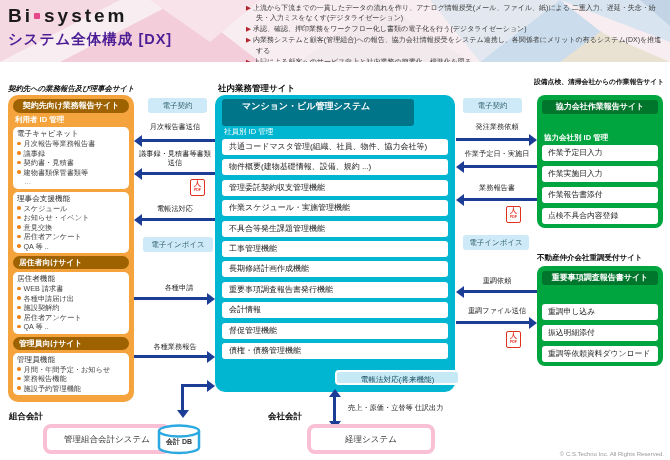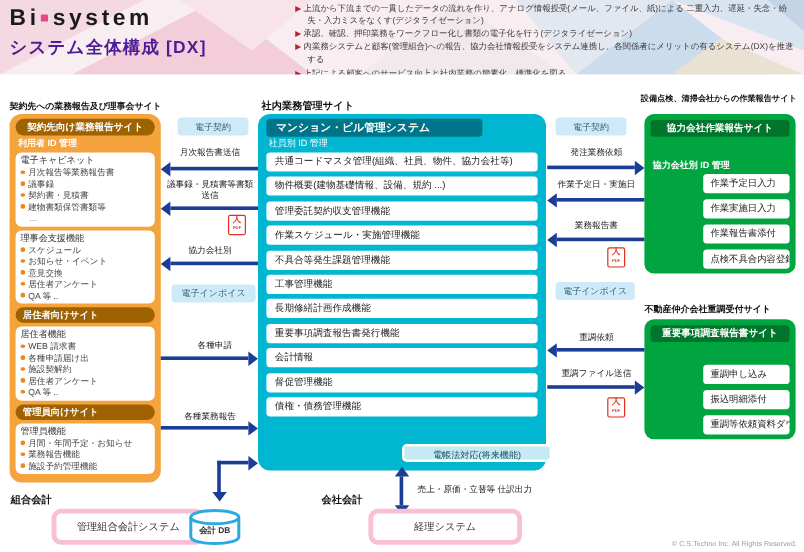--- a/index.html
+++ b/index.html
@@ -27,30 +27,30 @@
   .oid{font-size:7.5px;font-weight:bold;color:#fff;margin:0 0 2px 2px;height:10px;line-height:10px;}
   .obox{background:#fff;border-radius:5px;padding:2px 4px 2px;margin-bottom:3px;}
   .obox-title{font-size:7.6px;color:#333;line-height:10px;white-space:nowrap;}
   .obox ul{margin:0;padding:0;list-style:none;}
   .obox li{font-size:7.2px;color:#444;line-height:9.5px;white-space:nowrap;overflow:hidden;}
   .obox li.dot::before{content:"";display:inline-block;width:3.5px;height:3.5px;border-radius:50%;background:#F08519;margin-right:3px;vertical-align:1px;}
   .obox li.nodot{color:#888;padding-left:7px;}
 
   
   .tcol{position:absolute;left:215px;top:95px;width:240px;height:297px;background:#00B6D0;border-radius:10px;box-sizing:border-box;padding-top:4px;overflow:hidden;}
-  .tbar{height:15px;line-height:15px;width:172px;margin:0 0 1px 7px;background:#00758A;border-radius:3px;color:#fff;font-size:9px;font-weight:bold;padding-left:8px;white-space:nowrap;}
+  .tbar{height:27px;line-height:15px;width:172px;margin:0 0 1px 7px;background:#00758A;border-radius:3px;color:#fff;font-size:9px;font-weight:bold;padding-left:20px;white-space:nowrap;}
   .tid{font-size:7.5px;font-weight:normal;color:#fff;margin:0 0 2px 9px;height:10px;line-height:10px;}
   .crow{height:16px;margin:0 7px 4.4px;background:#fff;border-radius:3px;font-size:8px;color:#222;line-height:16px;padding-left:7px;white-space:nowrap;overflow:hidden;}
   .future{position:absolute;left:335px;top:370px;width:125px;height:15px;background:#C5EAF6;border:2px solid #fff;border-radius:4px;font-size:7.6px;color:#1d4f61;line-height:15px;text-align:center;box-sizing:border-box;white-space:nowrap;}
 
   
   .gcol{position:absolute;left:537px;width:126px;background:#00A53F;border-radius:8px;box-sizing:border-box;padding:5px 5px 4px;}
   .gbar{height:14px;line-height:14px;background:#00752C;border-radius:3px;color:#fff;font-size:8px;font-weight:bold;text-align:center;white-space:nowrap;margin-bottom:19px;}
   .gid{font-size:7.5px;font-weight:bold;color:#fff;margin:0 0 2px 2px;height:10px;line-height:10px;}
-  .grow{height:16px;margin-bottom:5px;background:#fff;border-radius:3px;font-size:7.8px;color:#222;line-height:16px;padding-left:6px;white-space:nowrap;overflow:hidden;margin-left:44px;}
+  .grow{height:16px;margin-bottom:5px;background:#fff;border-radius:3px;font-size:7.8px;color:#222;line-height:16px;padding-left:6px;white-space:nowrap;overflow:hidden;}
   .grow:last-child{margin-bottom:0;}
 
   
   .chip{position:absolute;background:#CEE9F7;border-radius:3px;font-size:7.5px;color:#30606F;text-align:center;line-height:15px;height:15px;white-space:nowrap;}
   .albl{position:absolute;font-size:7.2px;color:#222;text-align:center;white-space:nowrap;line-height:8.5px;}
   .albl.two{white-space:normal;}
 
   
   .arrow{position:absolute;height:3px;background:#1C3D96;}
   .arrow.left::before{content:"";position:absolute;left:-8px;top:-4.5px;border:6px solid transparent;border-left:0;border-right:8px solid #1C3D96;}
@@ -95,21 +95,21 @@
       <div class="subtitle">システム全体構成 [DX]</div>
     </div>
     <ul class="goals">
       <li class="goal"><span class="tri">▶</span><span>上流から下流までの一貫したデータの流れを作り、アナログ情報授受(メール、ファイル、紙)による 二重入力、遅延・失念・紛失・入力ミスをなくす(デジタライゼーション)</span></li>
       <li class="goal"><span class="tri">▶</span><span>承認、確認、押印業務をワークフロー化し書類の電子化を行う(デジタライゼーション)</span></li>
       <li class="goal"><span class="tri">▶</span><span>内業務システムと顧客(管理組合)への報告、協力会社情報授受をシステム連携し、各関係者にメリットの有るシステム(DX)を推進する</span></li>
       <li class="goal"><span class="tri">▶</span><span>上記による顧客へのサービス向上と社内業務の簡素化、標準化を図る</span></li>
     </ul>
   </div>
 
-  <div class="sec-title" style="left:8px;top:84px;font-size:7.4px;">契約先への業務報告及び理事会サイト</div>
+  <div class="sec-title" style="left:8px;top:84px;font-size:7.4px;font-style:italic;">契約先への業務報告及び理事会サイト</div>
   <div class="sec-title" style="left:218px;top:83px;font-size:8.5px;">社内業務管理サイト</div>
   <div class="sec-title" style="left:534px;top:77px;font-size:6.8px;">設備点検、清掃会社からの作業報告サイト</div>
   <div class="sec-title" style="left:537px;top:253px;font-size:7.5px;">不動産仲介会社重調受付サイト</div>
 
   <div class="ocol">
     <div class="obar">契約先向け業務報告サイト</div>
     <div class="oid">利用者 ID 管理</div>
     <div class="obox">
       <div class="obox-title">電子キャビネット</div>
       <ul>
@@ -187,21 +187,21 @@
 
   <div class="chip" style="left:148px;top:98px;width:59px;">電子契約</div>
   <div class="albl" style="left:136px;top:123px;width:78px;">月次報告書送信</div>
   <div class="arrow left" style="left:142px;top:139px;width:73px;"></div>
   <div class="albl two" style="left:138px;top:150px;width:74px;">議事録・見積書等書類送信</div>
   <div class="arrow left" style="left:142px;top:172px;width:73px;"></div>
   <div class="pdf" style="left:190px;top:179px;">
     <span class="glyph">人</span>
     <span class="plabel">PDF</span>
   </div>
-  <div class="albl" style="left:136px;top:205px;width:78px;">協力会社別</div>
+  <div class="albl" style="left:136px;top:205px;width:78px;">電帳法対応</div>
   <div class="arrow left" style="left:142px;top:218px;width:73px;"></div>
   <div class="chip" style="left:143px;top:237px;width:70px;">電子インボイス</div>
   <div class="albl" style="left:140px;top:284px;width:78px;">各種申請</div>
   <div class="arrow right" style="left:134px;top:297px;width:73px;"></div>
   <div class="albl" style="left:136px;top:343px;width:78px;">各種業務報告</div>
   <div class="arrow right" style="left:134px;top:355px;width:73px;"></div>
 
   <div class="lh" style="left:181px;top:384px;width:26px;"></div>
   <div class="lv" style="left:181px;top:384px;height:26px;"></div>
 

